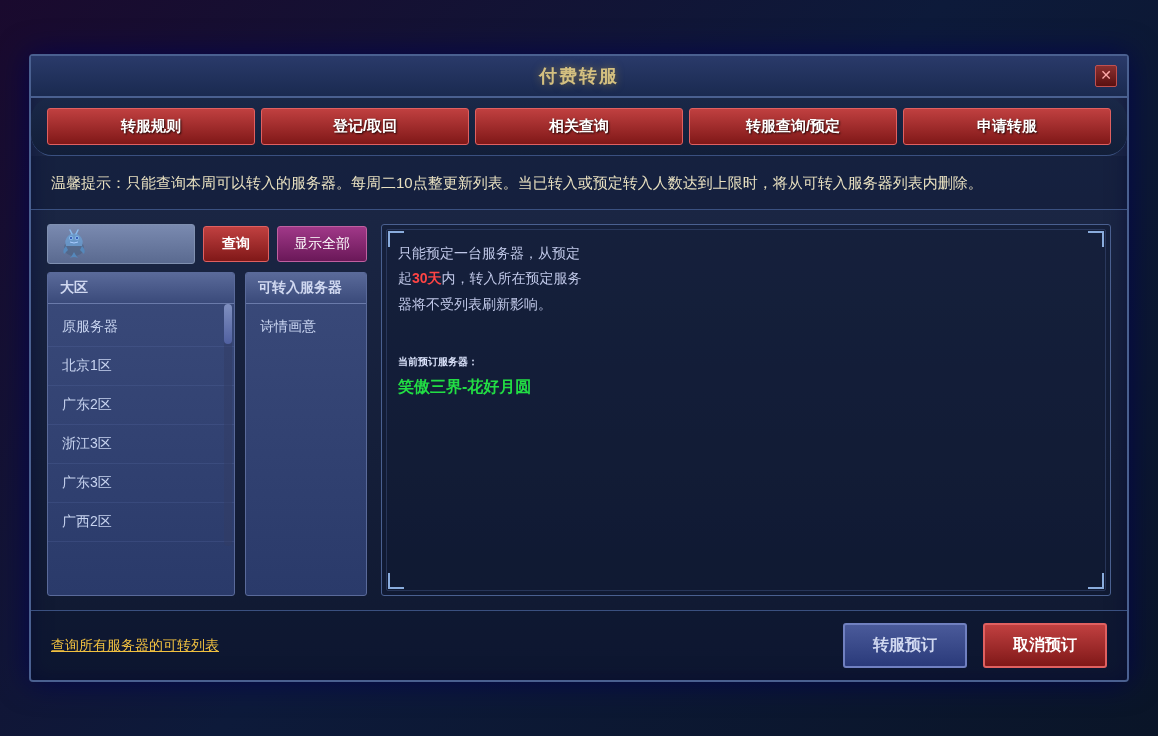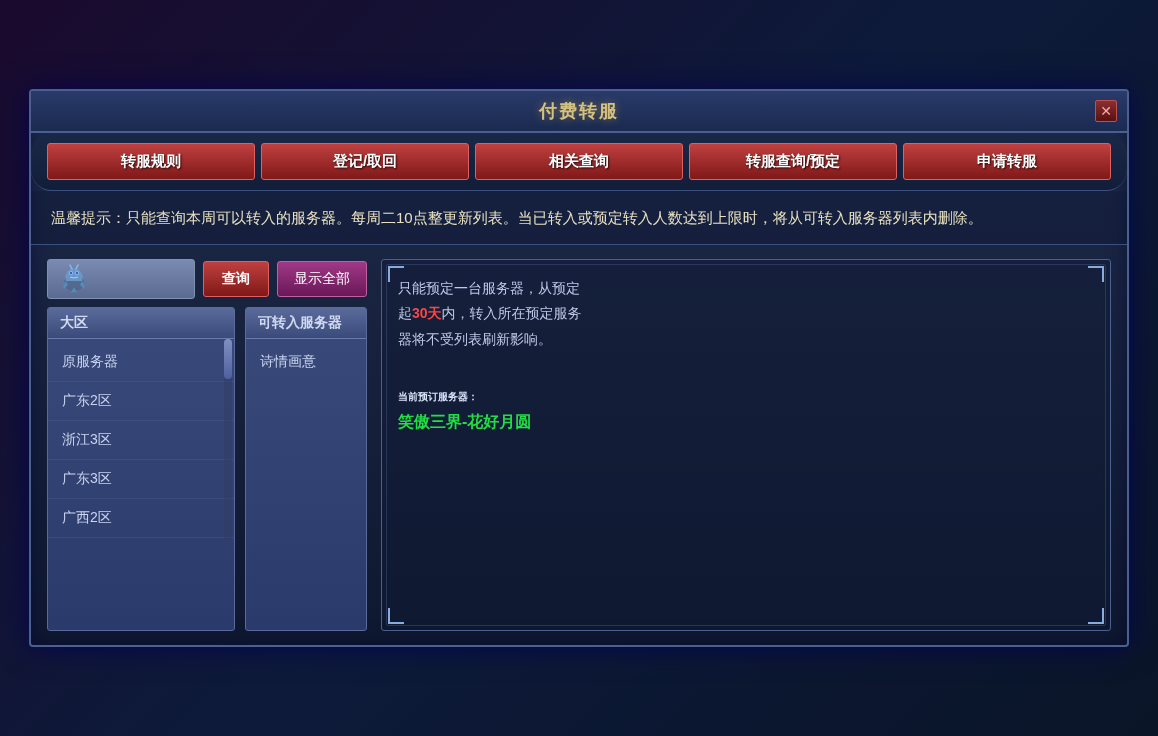--- a/index.html
+++ b/index.html
@@ -24,20 +24,21 @@
     }
 
     .title-bar {
       background: linear-gradient(180deg, #2a3a6a 0%, #1a2a50 100%);
       border-bottom: 2px solid #4a6090;
       padding: 8px 16px;
       display: flex;
       align-items: flex-end;
       justify-content: center;
       position: relative;
+      font-family: Liberation Serif, serif;
     }
 
     .title-text {
       color: #d4c080;
       font-size: 18px;
       font-weight: bold;
       letter-spacing: 2px;
       text-shadow: 0 0 8px rgba(200,160,50,0.5);
     }
 
@@ -390,20 +391,21 @@
         <div class="query-btn">查询</div>
         <div class="show-all-btn">显示全部</div>
       </div>
 
       <div class="list-container">
 
         <div class="region-list-panel">
           <div class="list-header">大区</div>
           <div class="list-items">
             <div class="list-item">原服务器</div>
+            <div class="list-item">北京1区</div>
             <div class="list-item">广东2区</div>
             <div class="list-item">浙江3区</div>
             <div class="list-item">广东3区</div>
             <div class="list-item">广西2区</div>
             <div class="scrollbar">
               <div class="scrollbar-thumb"></div>
             </div>
           </div>
         </div>
 
@@ -426,13 +428,20 @@
         <span>只能预定一台服务器，从预定</span><br>
         <span>起</span><span class="red-text">30天</span><span>内，转入所在预定服务</span><br>
         <span>器将不受列表刷新影响。</span>
       </div>
       <br>
       <div class="current-title">当前预订服务器：</div>
       <div class="current-server">笑傲三界-花好月圆</div>
     </div>
   </div>
 
+  <div class="footer">
+    <span class="query-link">查询所有服务器的可转列表</span>
+    <div class="footer-btns">
+      <div class="reserve-btn">转服预订</div>
+      <div class="cancel-btn">取消预订</div>
+    </div>
+  </div>
 </div>
 
 </body></html>

